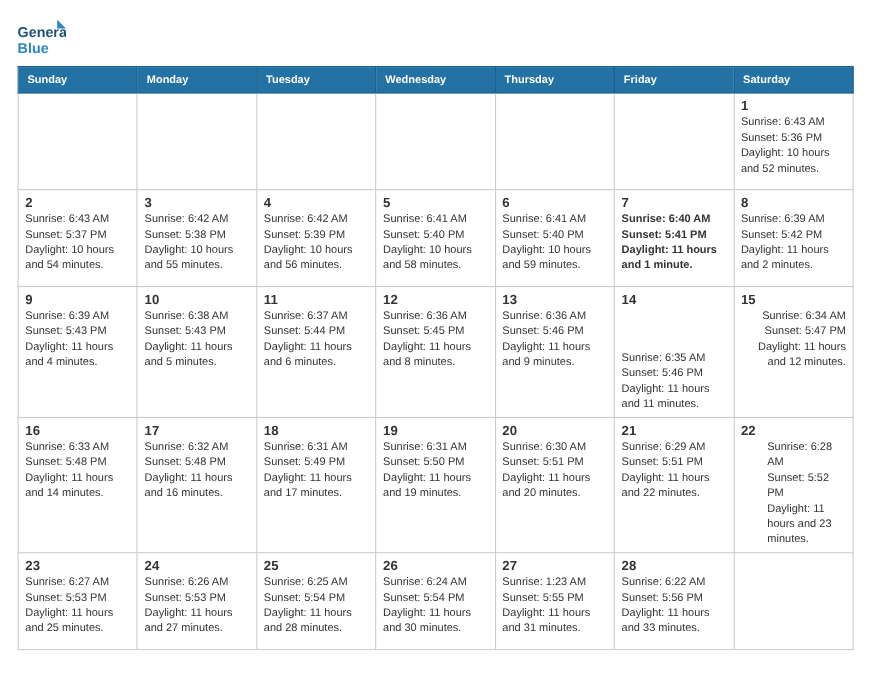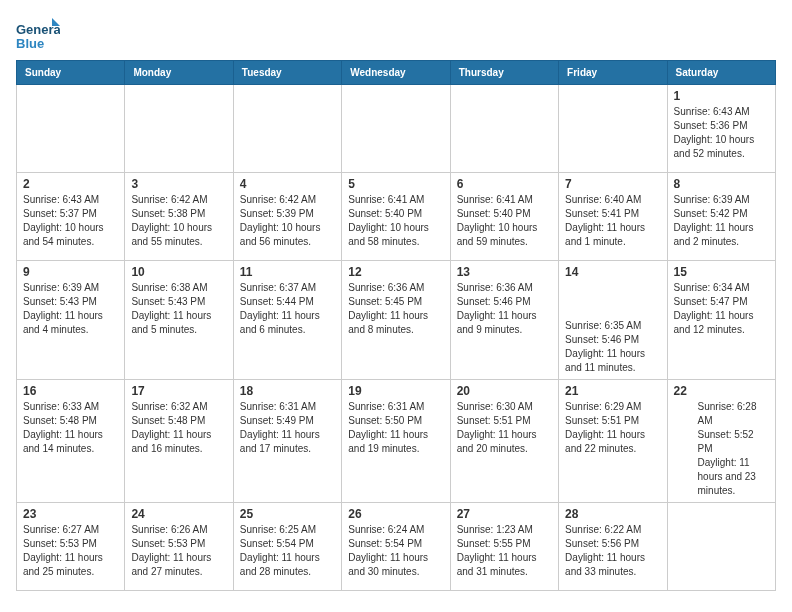--- a/index.html
+++ b/index.html
@@ -158,21 +158,21 @@
 Daylight: 10 hours and 58 minutes.</div>
         </td>
         <td>
           <span class="day-num">6</span>
           <div class="day-info" style="white-space: pre-line;">Sunrise: 6:41 AM
 Sunset: 5:40 PM
 Daylight: 10 hours and 59 minutes.</div>
         </td>
         <td>
           <span class="day-num">7</span>
-          <div class="day-info" style="white-space: pre-line;">Sunrise: 6:40 AM
+          <div class="day-info" style="white-space: pre-line; font-weight: bold;">Sunrise: 6:40 AM
 Sunset: 5:41 PM
 Daylight: 11 hours and 1 minute.</div>
         </td>
         <td>
           <span class="day-num">8</span>
           <div class="day-info" style="white-space: pre-line;">Sunrise: 6:39 AM
 Sunset: 5:42 PM
 Daylight: 11 hours and 2 minutes.</div>
         </td>
       </tr>
@@ -208,21 +208,21 @@
 Daylight: 11 hours and 9 minutes.</div>
         </td>
         <td>
           <span class="day-num">14</span>
           <div class="day-info" style="white-space: pre-line; margin-top: 40px;">Sunrise: 6:35 AM
 Sunset: 5:46 PM
 Daylight: 11 hours and 11 minutes.</div>
         </td>
         <td>
           <span class="day-num">15</span>
-          <div class="day-info" style="white-space: pre-line;">Sunrise: 6:34 AM
+          <div class="day-info" style="white-space: pre-line; text-align: right;">Sunrise: 6:34 AM
 Sunset: 5:47 PM
 Daylight: 11 hours and 12 minutes.</div>
         </td>
       </tr>
       <tr class="week-row">
         <td>
           <span class="day-num">16</span>
           <div class="day-info" style="white-space: pre-line;">Sunrise: 6:33 AM
 Sunset: 5:48 PM
 Daylight: 11 hours and 14 minutes.</div>

